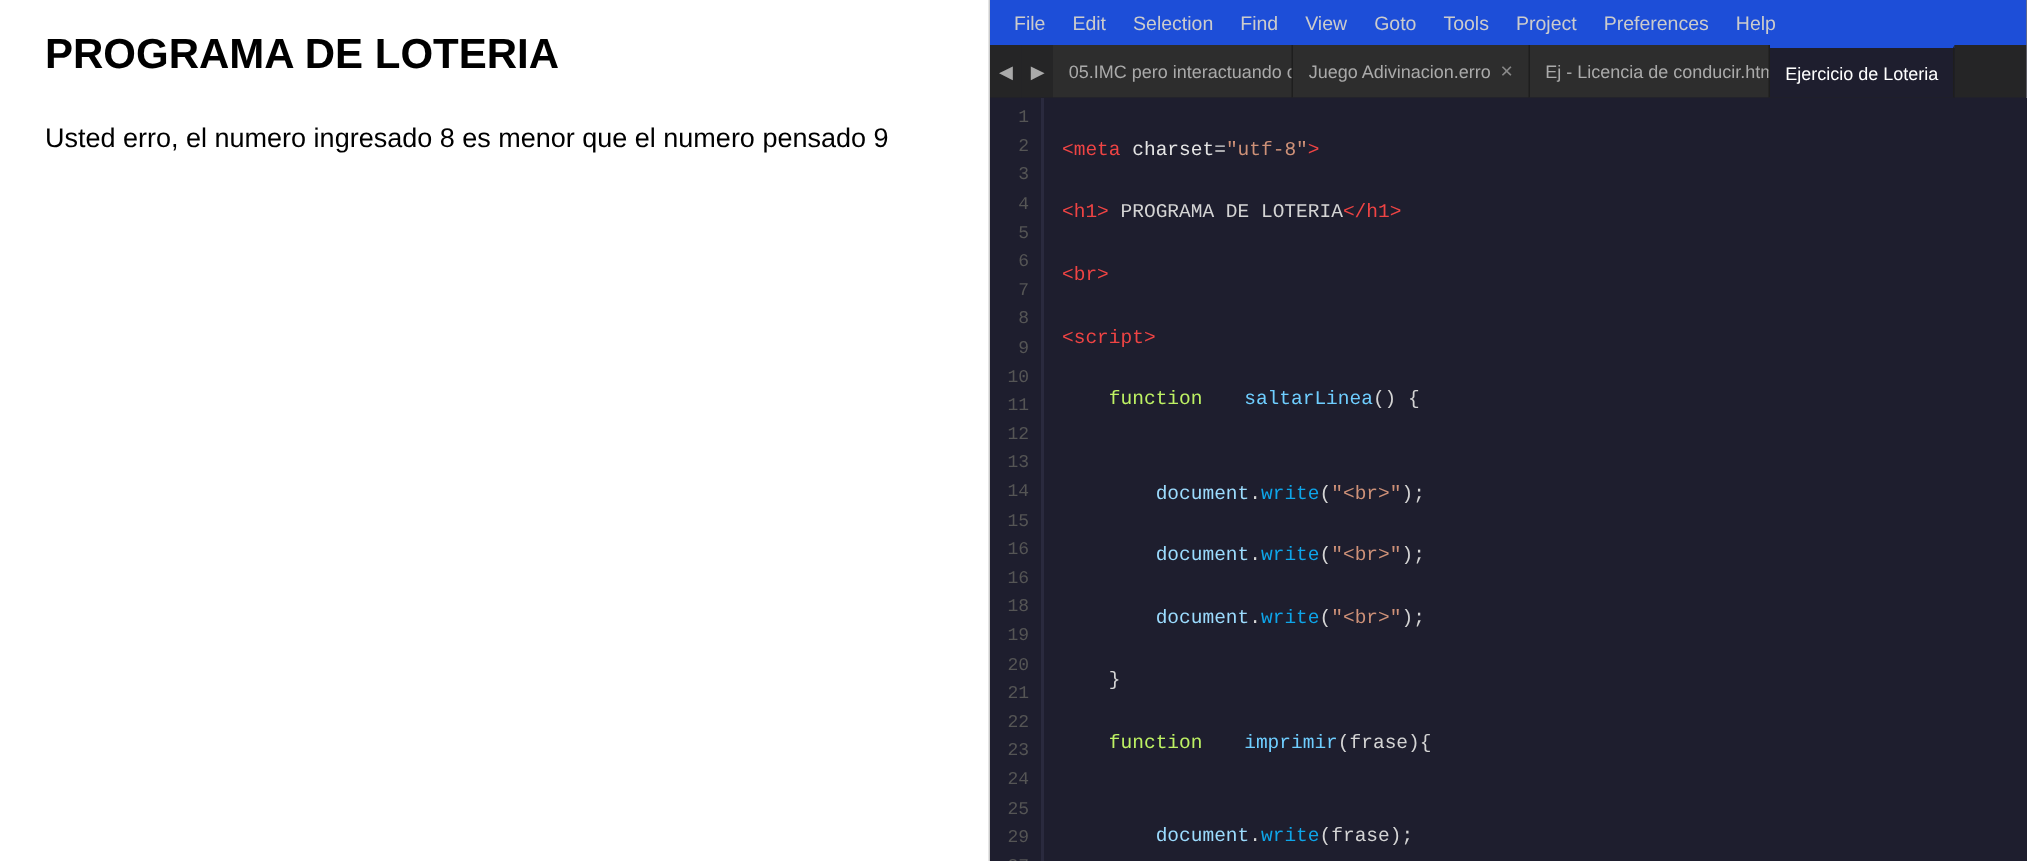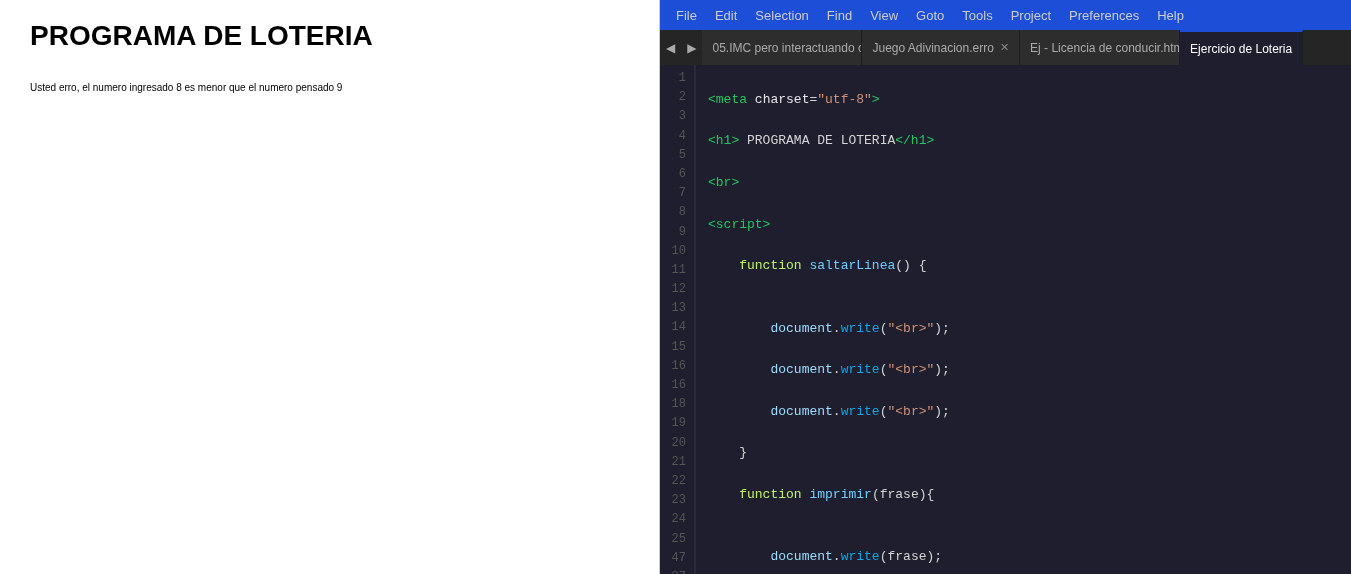--- a/index.html
+++ b/index.html
@@ -13,21 +13,21 @@
       flex-shrink: 0;
       border-right: 1px solid #ccc;
     }
     .browser-title {
       font-size: 28px;
       font-weight: bold;
       color: #000;
       margin-bottom: 30px;
     }
     .browser-text {
-      font-size: 10px;
+      font-size: 18px;
       color: #000;
     }
 
     
     .editor-panel {
       flex: 1;
       display: flex;
       flex-direction: column;
       background: #1e1e2e;
       min-width: 0;
@@ -127,23 +127,23 @@
       overflow-x: auto;
       white-space: pre;
     }
     .code-line {
       display: block;
       line-height: 1.6;
       white-space: pre;
     }
     
     .kw { color: #bef264; }       
-    .fn { color: #6fceff; }       
+    .fn { color: #6fceff; margin-left: 20px; }       
     .str { color: #ce9178; }      
-    .tag { color: #22c55e; }      
+    .tag { color: #ef4444; }      
     .attr { color: #e5e5e5; }     
     .val { color: #ce9178; }       
     .plain { color: #d4d4d4; }    
     .prop { color: #9cdcfe; }     
     .method { color: #0ea5e9; }   
     .punc { color: #d4d4d4; }
 
     
     .code-area::-webkit-scrollbar { width: 8px; }
     .code-area::-webkit-scrollbar-track { background: #1e1e2e; }
@@ -211,21 +211,21 @@
       <span class="line-number">16</span>
       <span class="line-number">16</span>
       <span class="line-number">18</span>
       <span class="line-number">19</span>
       <span class="line-number">20</span>
       <span class="line-number">21</span>
       <span class="line-number">22</span>
       <span class="line-number">23</span>
       <span class="line-number">24</span>
       <span class="line-number">25</span>
-      <span class="line-number">47</span>
+      <span class="line-number">29</span>
       <span class="line-number">27</span>
 
     </div>
     <div class="code-content">
 <span class="code-line"><span class="tag">&lt;meta</span> <span class="attr">charset</span><span class="punc">=</span><span class="val">"utf-8"</span><span class="tag">&gt;</span></span>
 <span class="code-line"><span class="tag">&lt;h1&gt;</span><span class="plain"> PROGRAMA DE LOTERIA</span><span class="tag">&lt;/h1&gt;</span></span>
 <span class="code-line"><span class="tag">&lt;br&gt;</span></span>
 <span class="code-line"><span class="tag">&lt;script&gt;</span></span>
 <span class="code-line">    <span class="kw">function</span> <span class="fn">saltarLinea</span><span class="punc">() {</span></span>
 <span class="code-line"></span>

